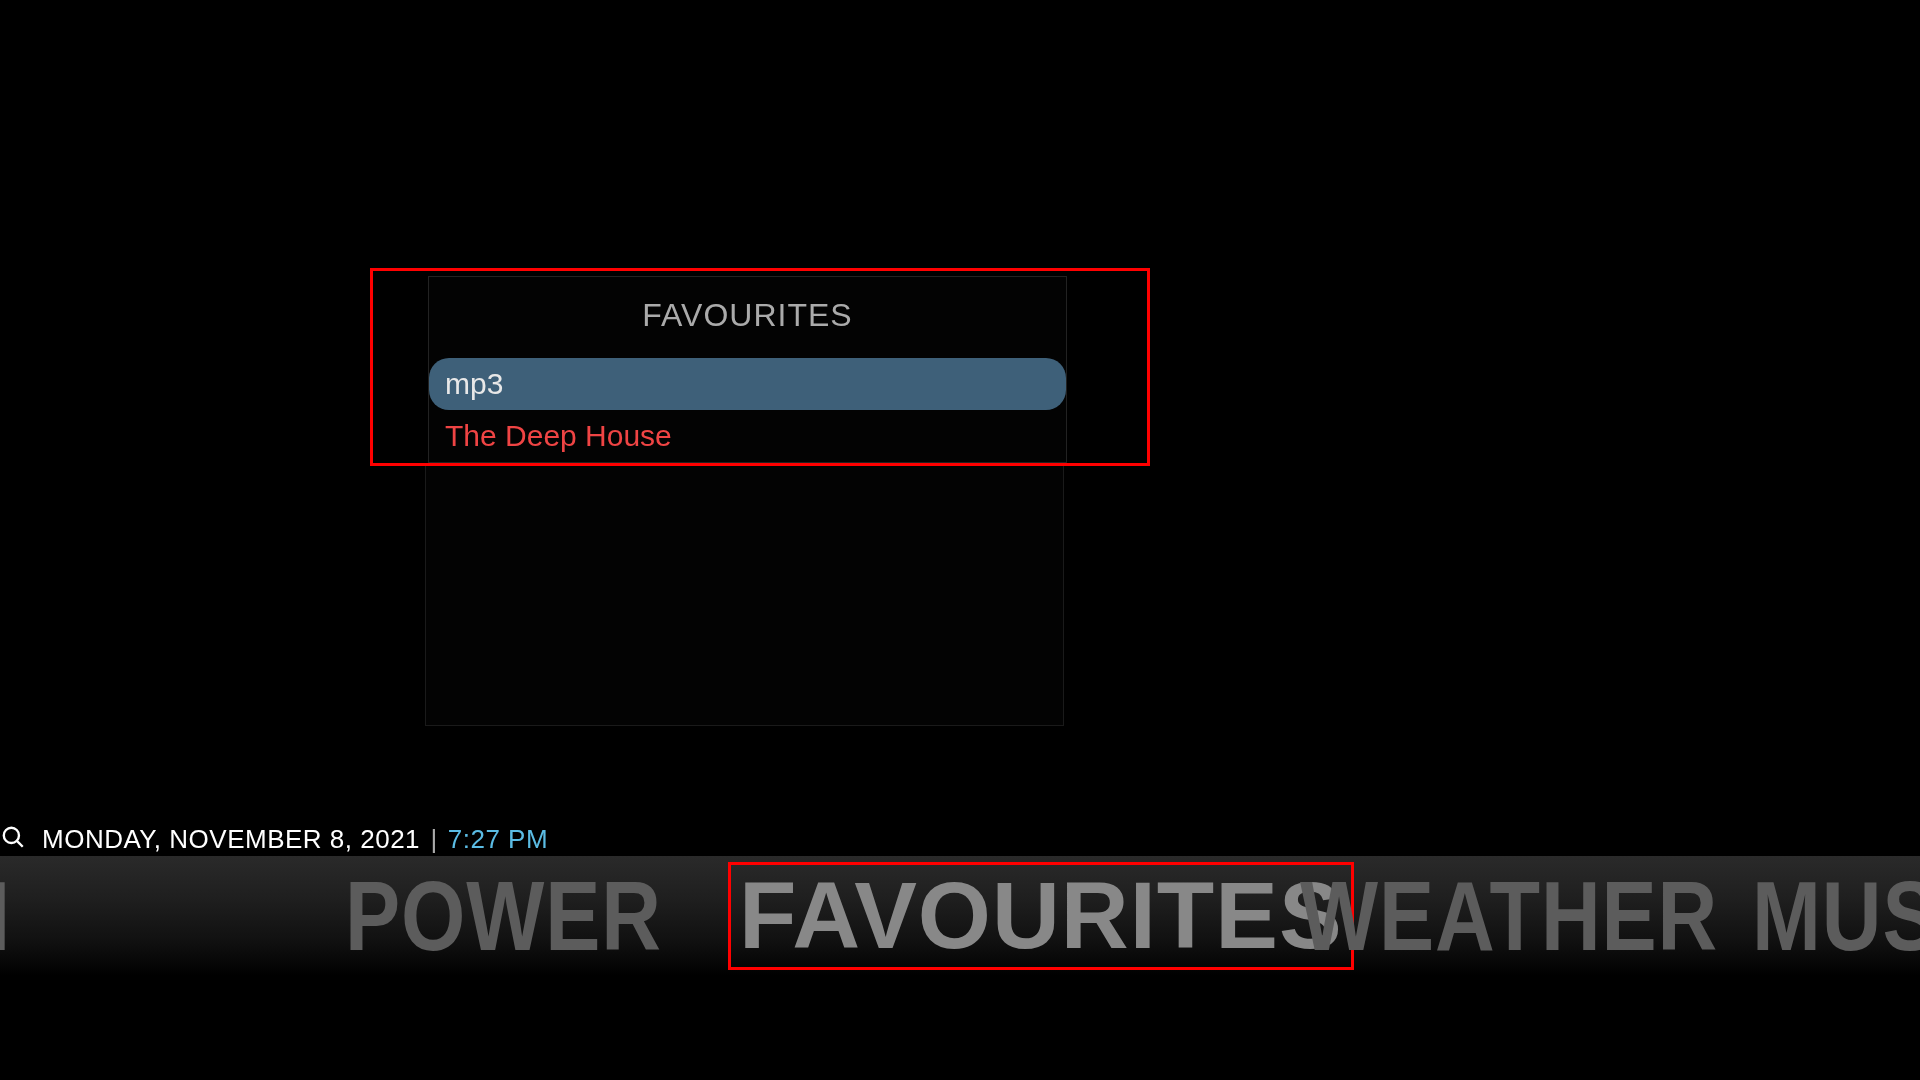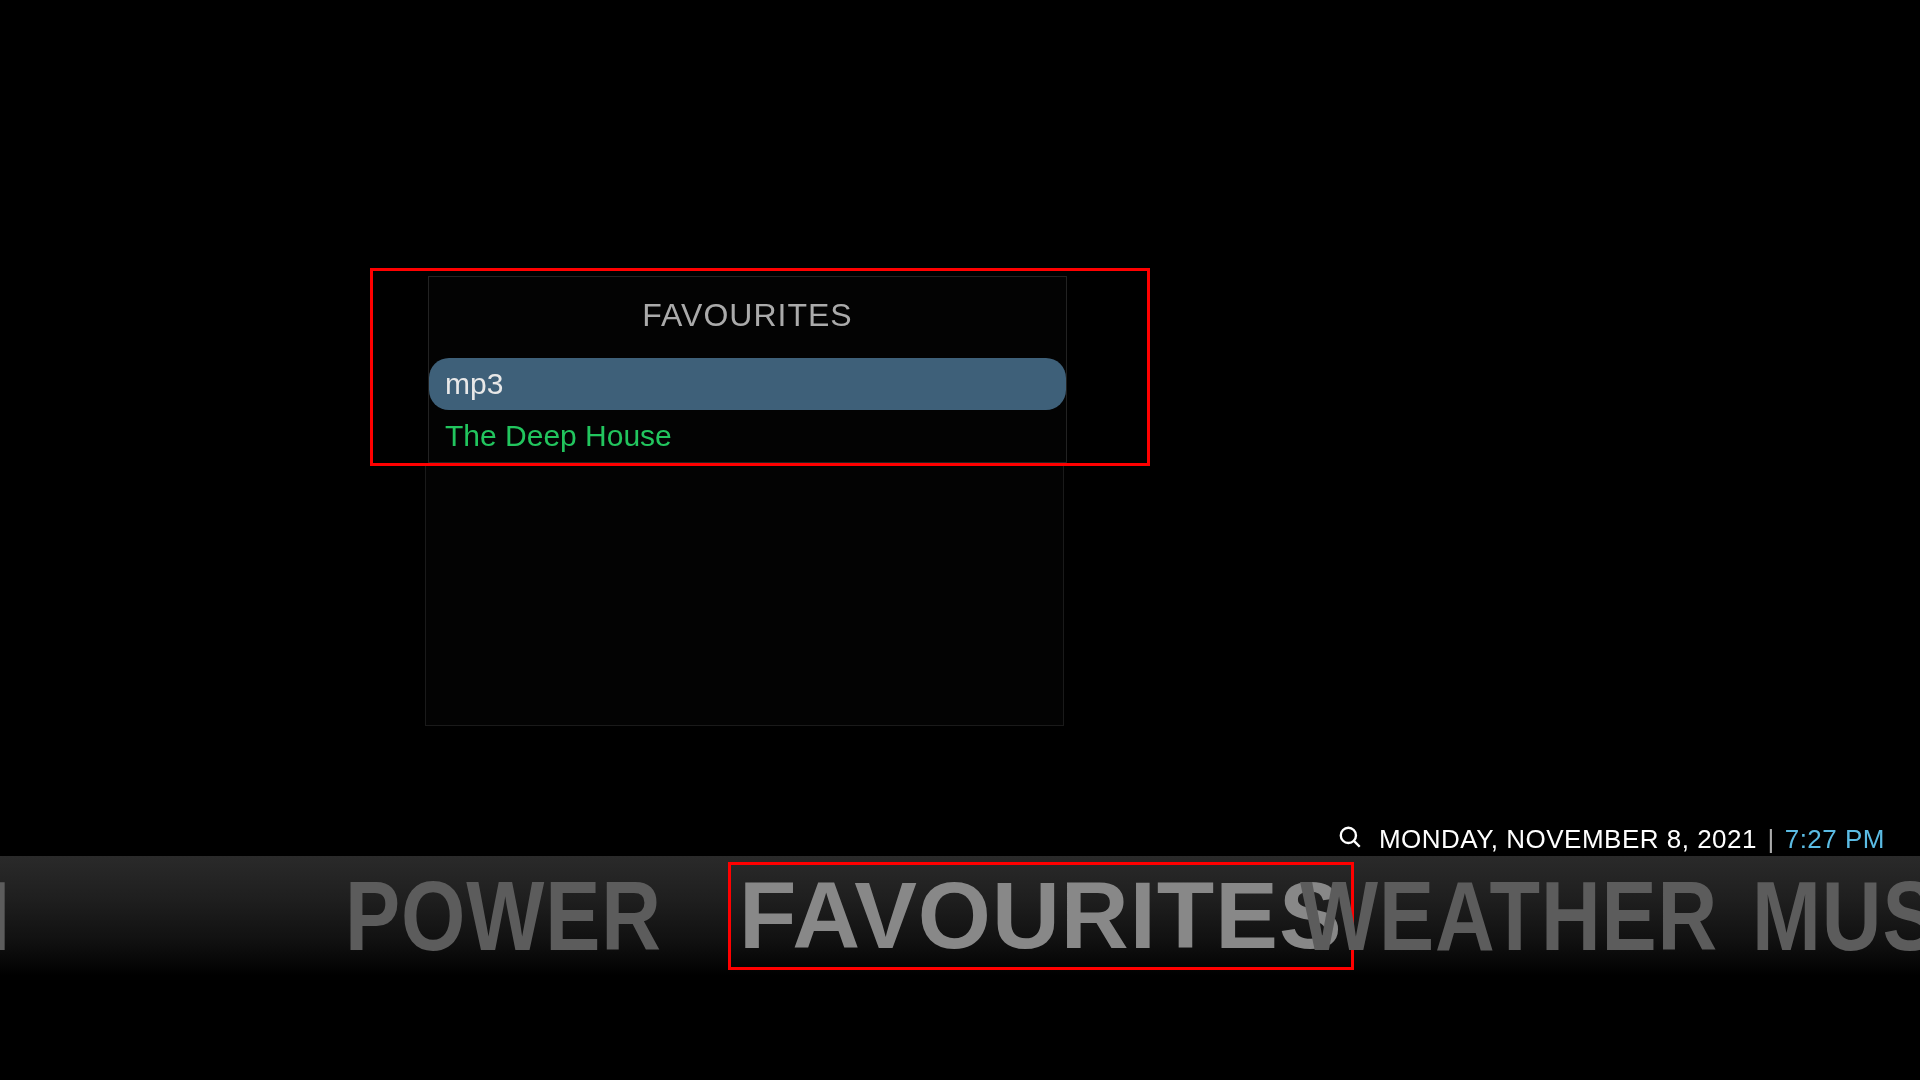--- a/index.html
+++ b/index.html
@@ -40,38 +40,38 @@
       text-align: center;
       color: #aaa;
       font-size: 32px;
       letter-spacing: 1px;
       padding: 20px 0 24px 0;
       font-weight: 400;
     }
     .list-item {
       padding: 9px 16px;
       font-size: 30px;
-      color: #22c55e;
+      color: #ef4444;
       cursor: pointer;
     }
     .list-item.selected {
       background: #3e6079;
       color: #e8e8e8;
       border-radius: 20px;
     }
 
     
     .status-bar {
       position: absolute;
       left: 0;
       right: 0;
       top: 824px;
       height: 30px;
       display: flex;
-      justify-content: flex-end;
+      justify-content: flex-start;
       align-items: center;
       padding-right: 35px;
       gap: 16px;
     }
     .search-icon {
       width: 26px;
       height: 26px;
       fill: none;
       stroke: #fff;
       stroke-width: 2.2;

